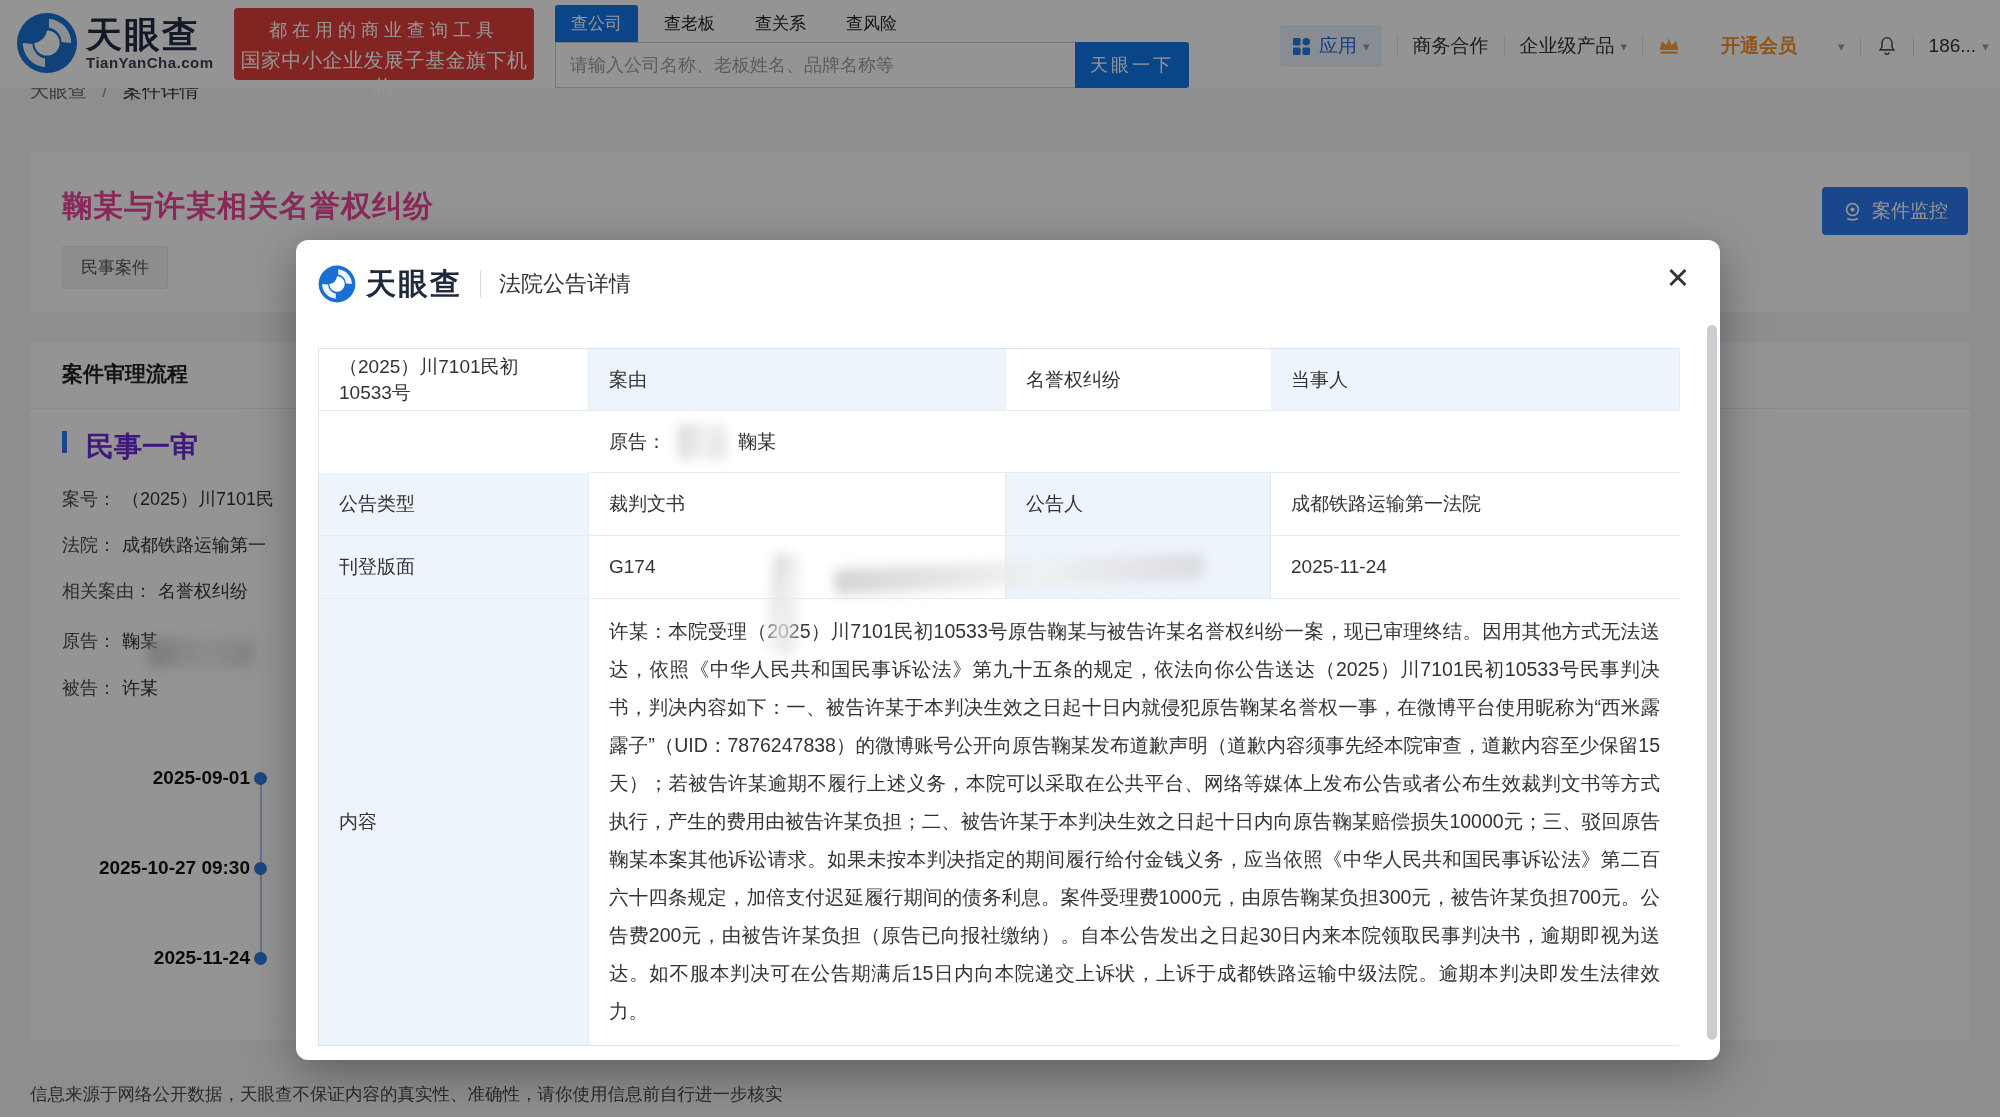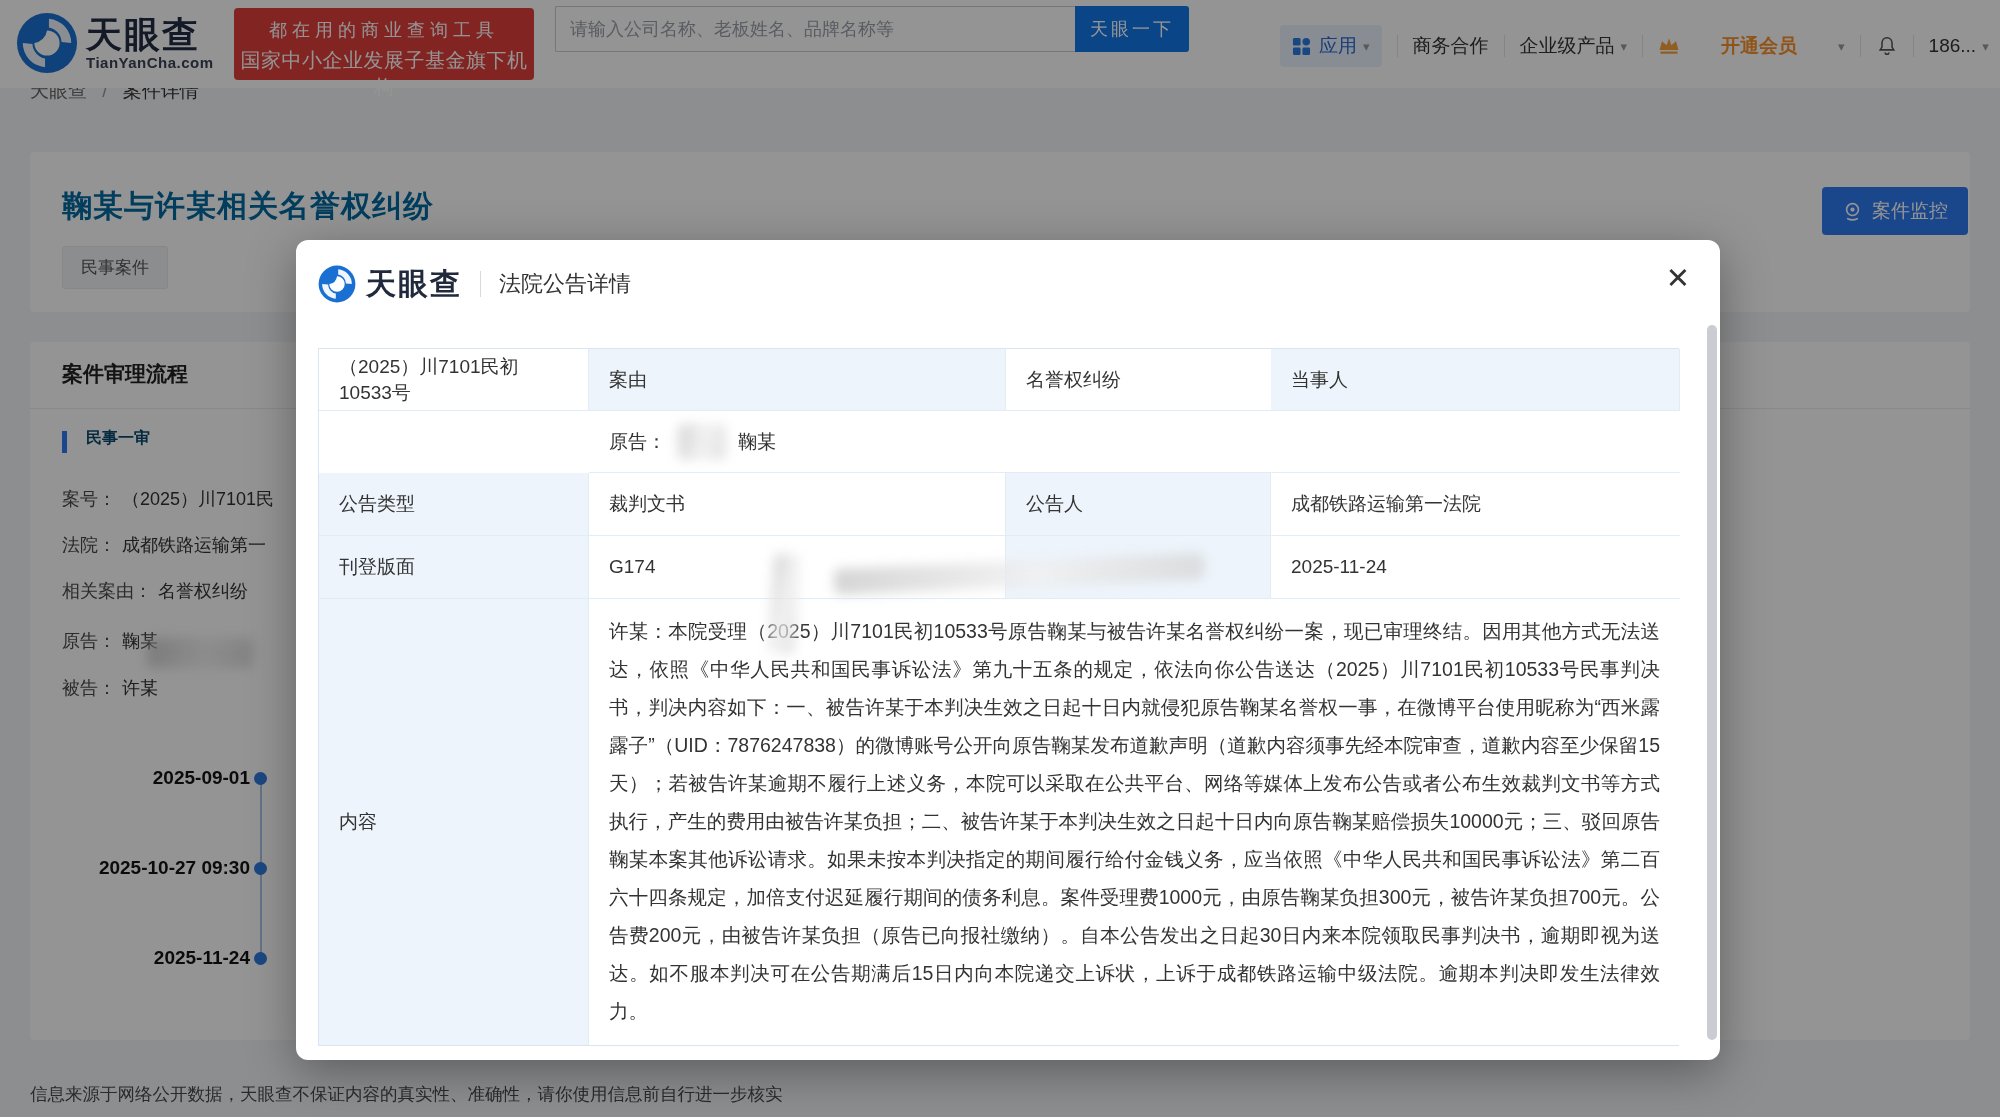--- a/index.html
+++ b/index.html
@@ -37,29 +37,29 @@
   .nav-bell { display:flex; align-items:center; cursor:pointer; }
 
   
   .breadcrumb { position:absolute; left:30px; top:78px; font-size:19px; color:#666; z-index:1; }
   .breadcrumb .cur { color:#333; }
   .breadcrumb .sep { margin:0 10px; color:#999; }
 
   
   .card { position:absolute; left:30px; width:1940px; background:#fff; border-radius:4px; }
   .card1 { top:152px; height:160px; }
-  .case-title { position:absolute; left:32px; top:34px; font-size:30px; font-weight:700; color:#0369a1; letter-spacing:1px; }
+  .case-title { position:absolute; left:32px; top:34px; font-size:30px; font-weight:700; color:#ec4899; letter-spacing:1px; }
   .case-tag { position:absolute; left:32px; top:94px; background:#f2f3f5; border:1px solid #e8e9eb; border-radius:3px; color:#555; font-size:17px; padding:9px 18px; }
   .monitor-btn { position:absolute; left:1792px; top:35px; width:146px; height:48px; background:#2e7bf0; border-radius:4px; color:#fff; font-size:19px; display:flex; align-items:center; justify-content:center; gap:9px; cursor:pointer; border:none; }
 
   .card2 { top:342px; height:698px; }
   .sec-title { position:absolute; left:32px; top:18px; font-size:21px; font-weight:700; color:#222; }
   .sec-divider { position:absolute; left:0; top:66px; width:100%; height:1px; background:#ececec; }
   .stage-bar { position:absolute; left:32px; top:89px; width:5px; height:22px; background:#2e7bf0; }
-  .stage-title { position:absolute; left:56px; top:86px; font-size:16px; font-weight:700; color:#0c4a6e; }
+  .stage-title { position:absolute; left:56px; top:86px; font-size:28px; font-weight:700; color:#6d28d9; }
   .detail-row { position:absolute; left:32px; font-size:18px; color:#4a4a4a; white-space:nowrap; }
   .detail-row b { font-weight:400; color:#333; margin-left:6px; }
   .blur-patch { background:linear-gradient(100deg,#c6c6c6 0%,#efefef 55%,#d4d4d4 100%); filter:blur(6px); opacity:.75; border-radius:6px; }
   .redact-left { position:absolute; left:117px; top:296px; width:106px; height:30px; }
 
   .tl-date { position:absolute; left:40px; width:180px; text-align:right; font-size:19px; font-weight:700; color:#141414; }
   .tl-dot { position:absolute; left:224px; width:13px; height:13px; border-radius:50%; background:#2f7bde; }
   .tl-line { position:absolute; left:229.5px; top:437px; width:2px; height:180px; background:#aac6ec; }
 
   .footer-note { position:absolute; left:30px; top:1082px; font-size:17.5px; color:#4a4a4a; }
@@ -104,20 +104,26 @@
         <div class="logo-en">TianYanCha.com</div>
       </div>
     </div>
 
     <div class="promo">
       <div class="promo-l1">都在用的商业查询工具</div>
       <div class="promo-l2">国家中小企业发展子基金旗下机构</div>
     </div>
 
     <div class="search">
+      <div class="search-tabs">
+        <span class="stab active">查公司</span>
+        <span class="stab">查老板</span>
+        <span class="stab">查关系</span>
+        <span class="stab">查风险</span>
+      </div>
       <div class="search-box">
         <input class="search-input" placeholder="请输入公司名称、老板姓名、品牌名称等" style="">
         <button class="search-btn">天眼一下</button>
       </div>
     </div>
 
     <div class="top-nav">
       <div class="nav-apps">
         <svg width="19" height="19" viewBox="0 0 20 20">
           <rect x="1" y="1" width="8" height="8" rx="1.5" fill="#2b7be0"></rect>

